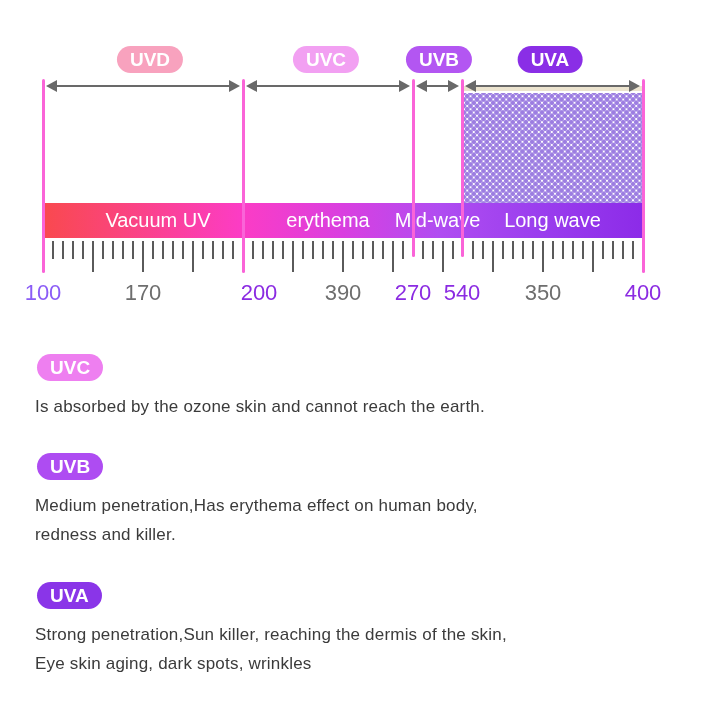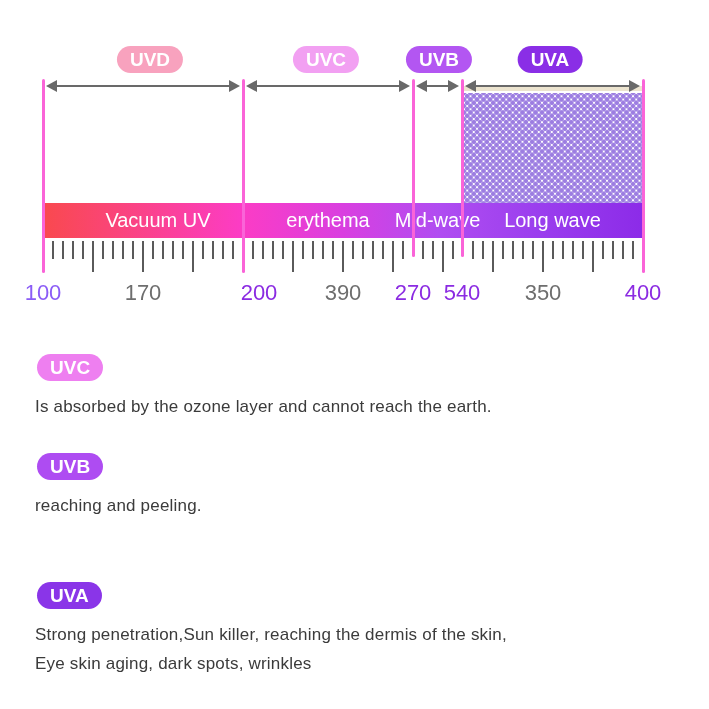--- a/index.html
+++ b/index.html
@@ -136,17 +136,17 @@
       <div class="num" style="left: 43px; top: 280px; color: #8b5cf6;">100</div>
       <div class="num" style="left: 143px; top: 280px; color: rgb(110, 110, 110);">170</div>
       <div class="num" style="left: 243px; top: 280px; color: rgb(139, 43, 226); margin-left: 16px;">200</div>
       <div class="num" style="left: 343px; top: 280px; color: rgb(110, 110, 110);">390</div>
       <div class="num" style="left: 413px; top: 280px; color: rgb(139, 43, 226);">270</div>
       <div class="num" style="left: 462px; top: 280px; color: rgb(139, 43, 226);">540</div>
       <div class="num" style="left: 543px; top: 280px; color: rgb(110, 110, 110);">350</div>
       <div class="num" style="left: 643px; top: 280px; color: rgb(139, 43, 226);">400</div>
     </div>
   <div id="descriptions" class="abs" style="left:0;top:320px;width:709px;height:389px;">
-      <div class="desc-section" style="top: 34px;"><div class="pill pill-desc" style="background: rgb(238, 127, 240); margin-left: 2px;">UVC</div><div class="desc-gap"></div><div class="desc-line">Is absorbed by the ozone layer and cannot reach the earth.</div></div>
-      <div class="desc-section" style="top: 133px;"><div class="pill pill-desc" style="background: rgb(174, 76, 242); margin-left: 2px;">UVB</div><div class="desc-gap"></div><div class="desc-line">reaching and peeling.</div></div>
+      <div class="desc-section" style="top: 34px;"><div class="pill pill-desc" style="background: rgb(238, 127, 240); margin-left: 2px;">UVC</div><div class="desc-gap"></div><div class="desc-line">Is absorbed by the ozone skin and cannot reach the earth.</div></div>
+      <div class="desc-section" style="top: 133px;"><div class="pill pill-desc" style="background: rgb(174, 76, 242); margin-left: 2px;">UVB</div><div class="desc-gap"></div><div class="desc-line">Medium penetration,Has erythema effect on human body,</div><div class="desc-line">redness and killer.</div></div>
       <div class="desc-section" style="top: 262px;"><div class="pill pill-desc" style="background: rgb(138, 53, 232); margin-left: 2px;">UVA</div><div class="desc-gap"></div><div class="desc-line">Strong penetration,Sun killer, reaching the dermis of the skin,</div><div class="desc-line">Eye skin aging, dark spots, wrinkles</div></div>
     </div>
 </div>
 
 </body></html>

